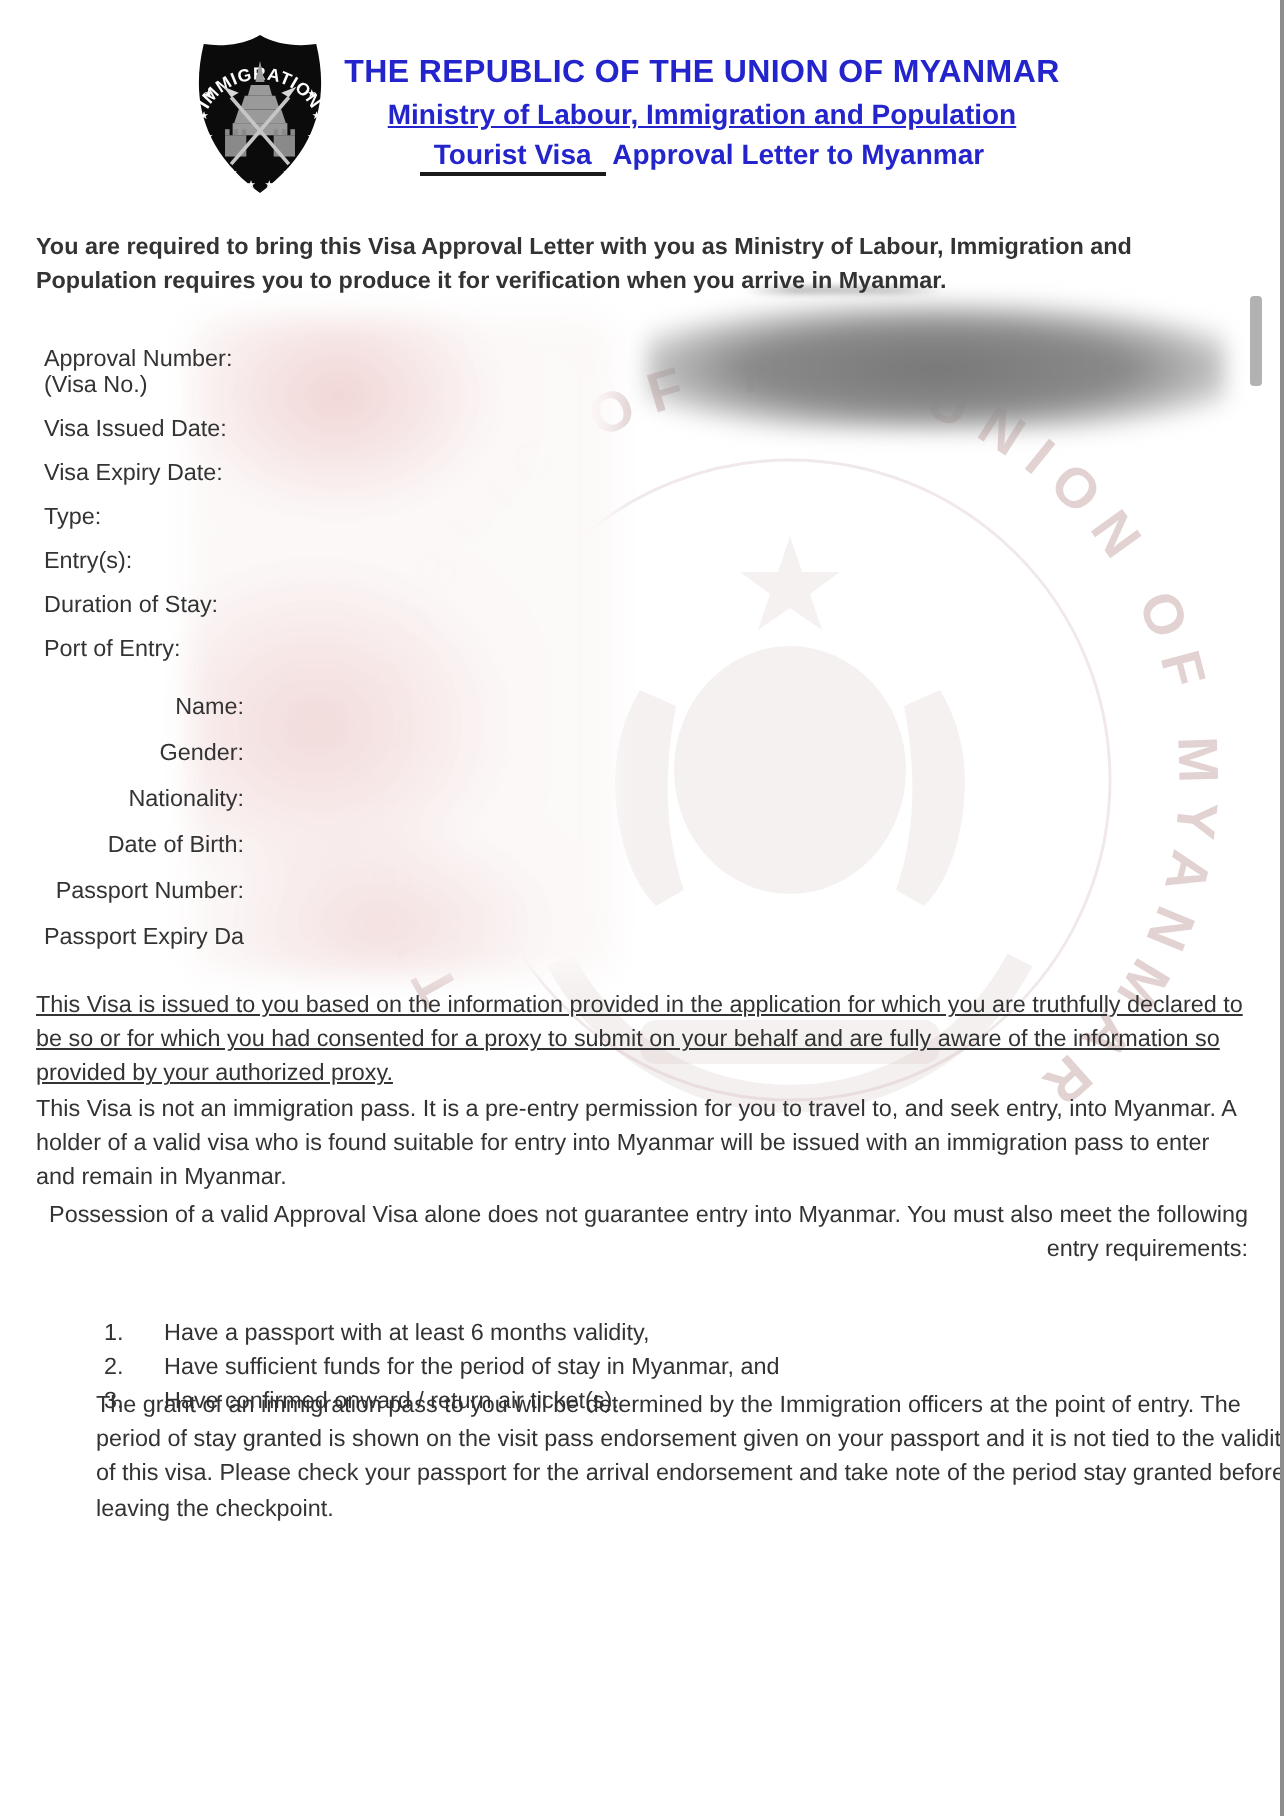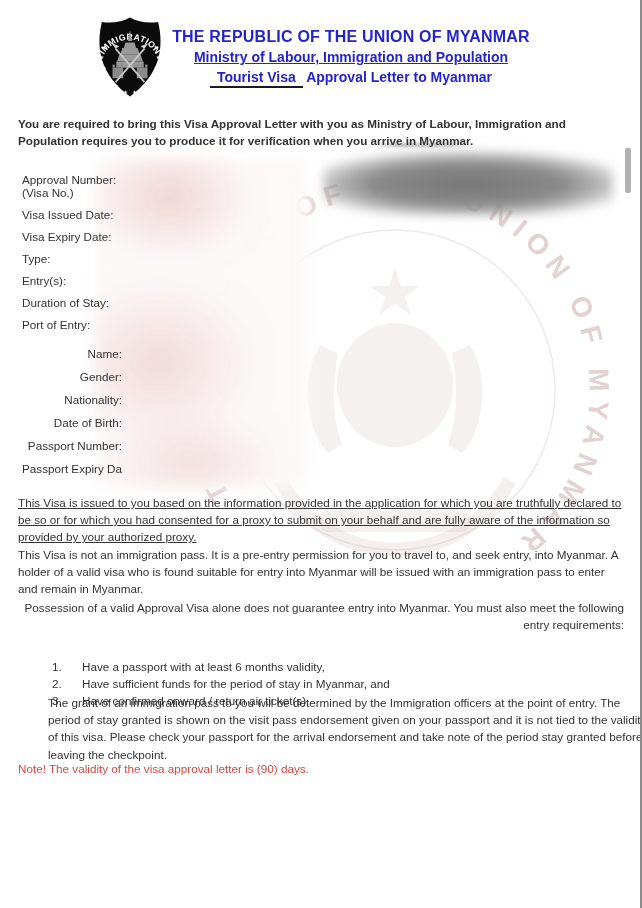--- a/index.html
+++ b/index.html
@@ -182,17 +182,16 @@
   <div class="para p2">This Visa is not an immigration pass. It is a pre-entry permission for you to travel to, and seek entry, into Myanmar. A holder of a valid visa who is found suitable for entry into Myanmar will be issued with an immigration pass to enter and remain in Myanmar.</div>
   <div class="para p3">Possession of a valid Approval Visa alone does not guarantee entry into Myanmar. You must also meet the following entry requirements:</div>
 
   <div class="reqs">
     <div><span class="req-num">1.</span><span class="req-txt">Have a passport with at least 6 months validity,</span></div>
     <div><span class="req-num">2.</span><span class="req-txt">Have sufficient funds for the period of stay in Myanmar, and</span></div>
     <div><span class="req-num">3.</span><span class="req-txt">Have confirmed onward / return air ticket(s).</span></div>
   </div>
 
   <div class="para p4">The grant of an immigration pass to you will be determined by the Immigration officers at the point of entry. The period of stay granted is shown on the visit pass endorsement given on your passport and it is not tied to the validity of this visa. Please check your passport for the arrival endorsement and take note of the period stay granted before leaving the checkpoint.</div>
-  <div class="para note">Note! The validity of the visa approval letter is (90) days.</div>
 
   <div class="scroll-thumb"></div>
 
 </div>
 
 </body></html>

